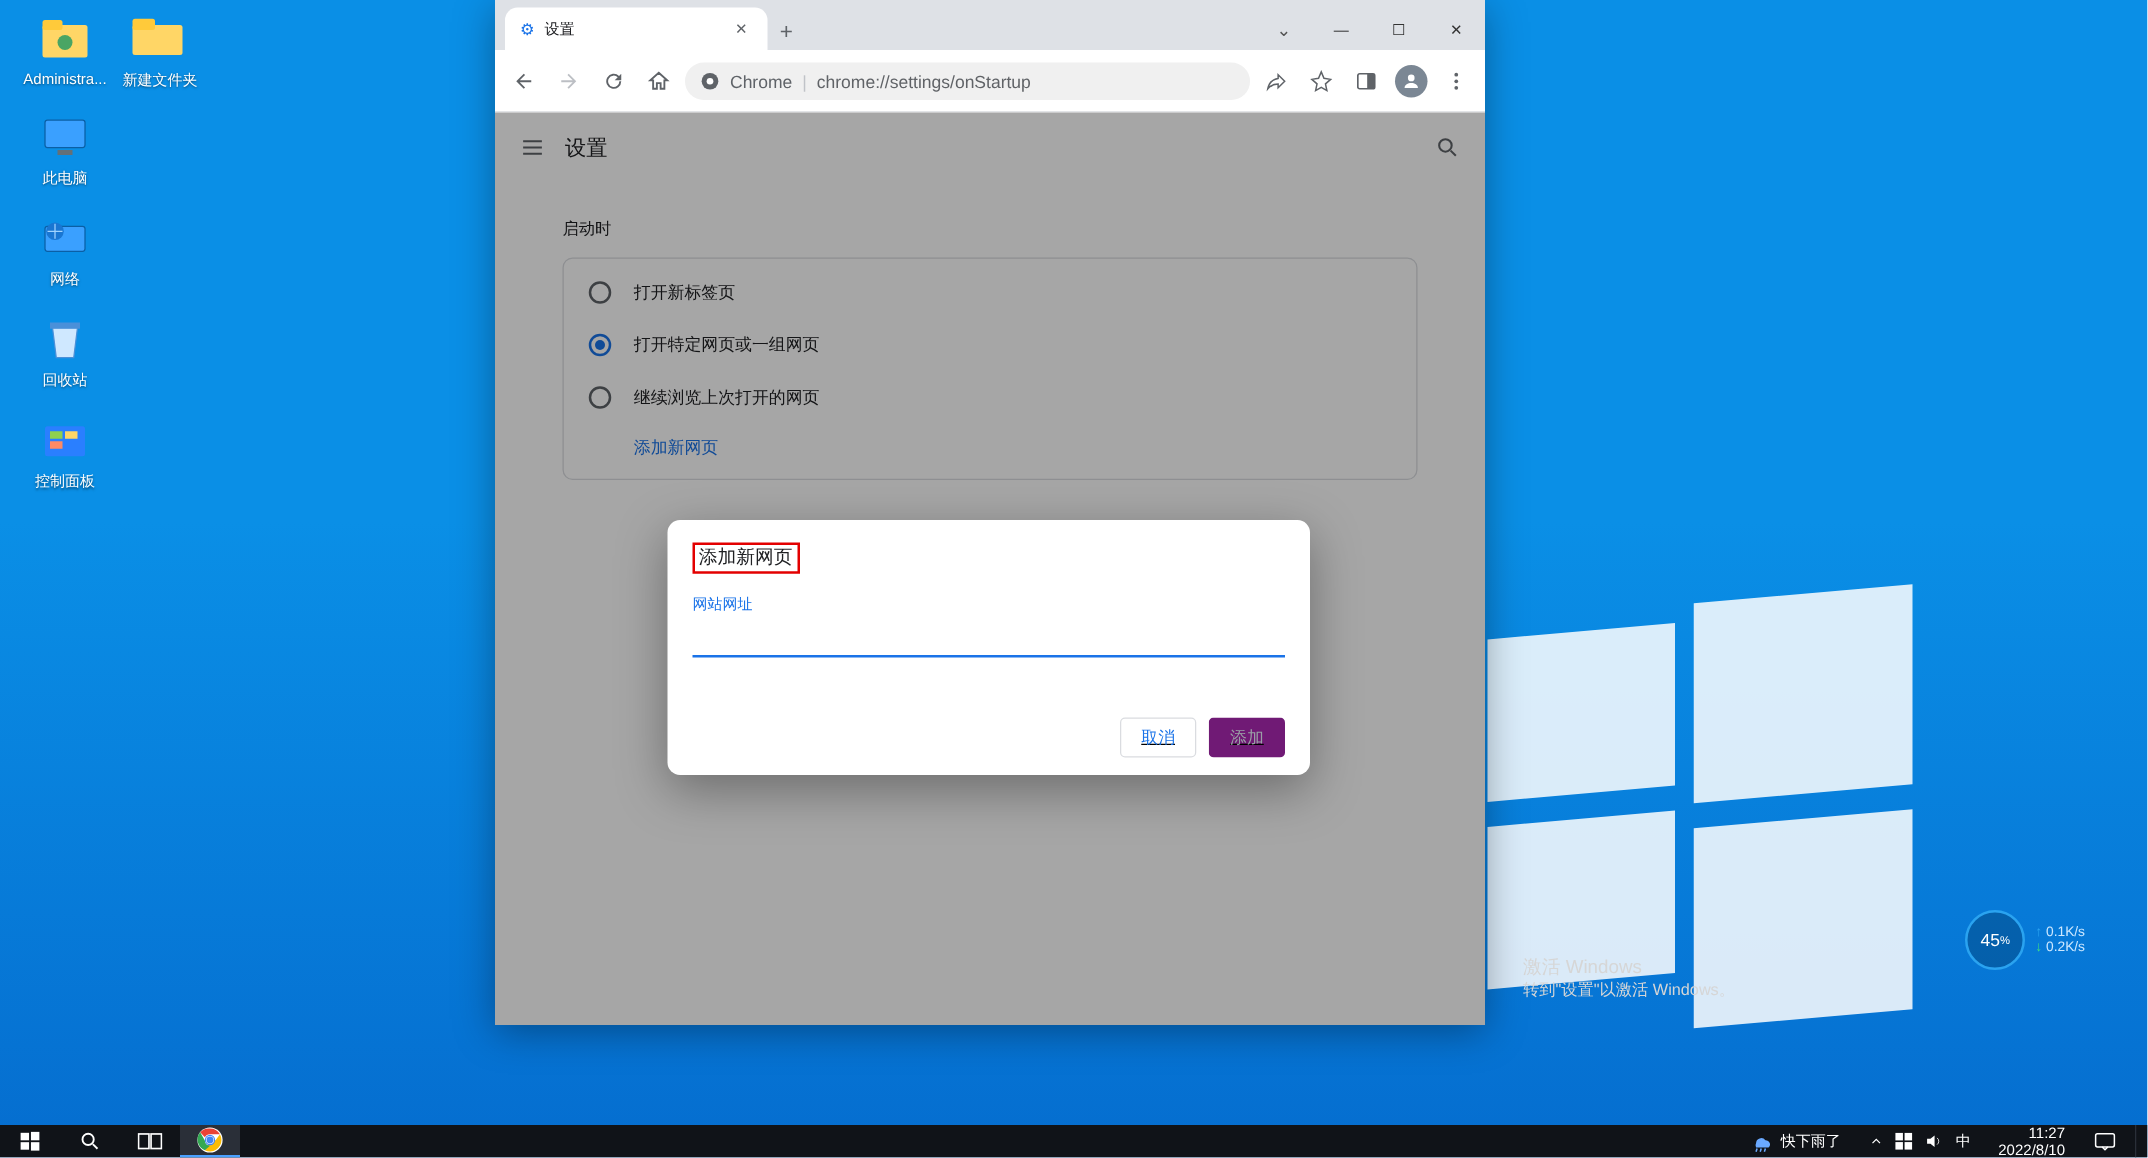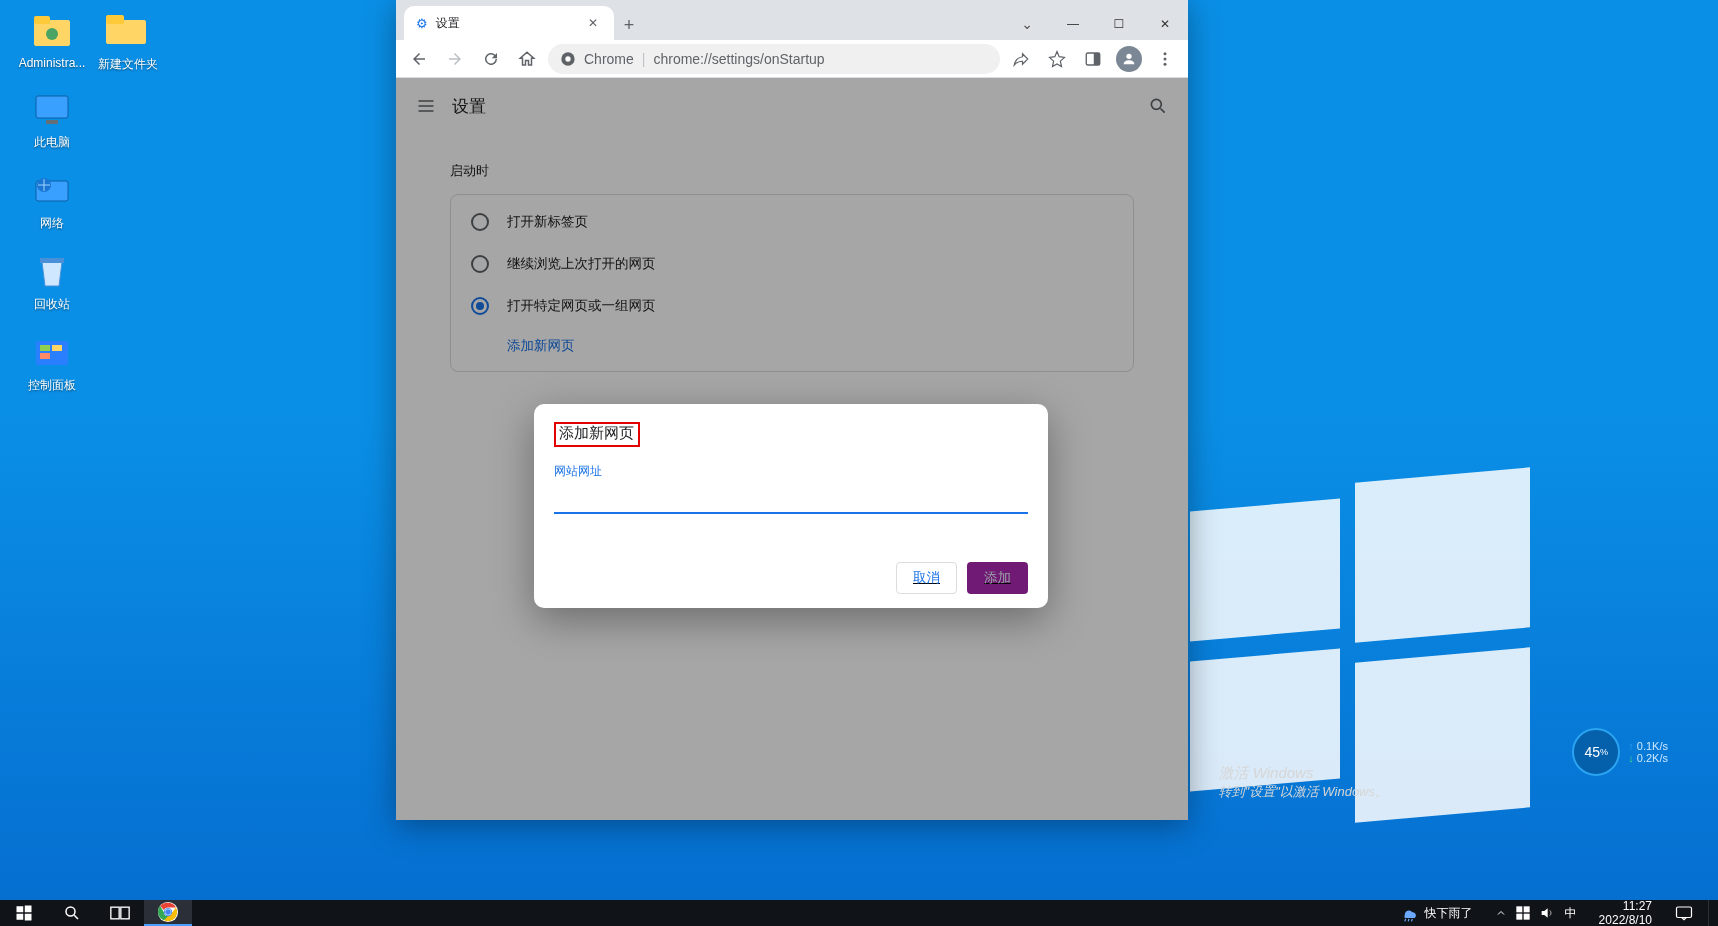--- a/index.html
+++ b/index.html
@@ -24,21 +24,21 @@
 .win-logo .q4 { left:165px; top:180px; width:175px; height:160px; transform: skewY(-5deg); }
 
 
 .desktop-icons { position:absolute; left:14px; top:12px; }
 .dicon { width:76px; text-align:center; margin-bottom:20px; cursor:pointer; }
 .dicon .glyph { width:48px; height:40px; margin:0 auto 4px; display:flex; align-items:center; justify-content:center; }
 .dicon .label { color:#fff; font-size:12px; text-shadow:0 1px 2px rgba(0,0,0,0.5); white-space:nowrap; overflow:hidden; text-overflow:ellipsis; }
 .dicon2 { position:absolute; left:90px; top:12px; width:76px; text-align:center; cursor:pointer; }
 
 
-.watermark { position:absolute; right:330px; bottom:125px; color:#d6d6d6; text-align:left; font-size:13px;font-style:italic; }
+.watermark { position:absolute; right:330px; bottom:125px; color:#d6d6d6; text-align:left; font-size:13px; }
 .watermark .l1 { font-size:15px; }
 
 
 .netwidget { position:absolute; right:50px; bottom:150px; display:flex; align-items:center; gap:8px; }
 .netwidget .circle { width:48px; height:48px; border-radius:50%; border:2px solid #2aa3f0; display:flex; align-items:center; justify-content:center; color:#fff; font-size:14px; background:rgba(0,0,0,0.2); }
 .netwidget .speeds { font-size:11px; color:#cde8ff; }
 
 
 .taskbar { position:absolute; left:0; bottom:0; width:100%; height:26px; background:#101318; display:flex; align-items:center; color:#fff; }
 .taskbar .left { display:flex; align-items:center; height:100%; }
@@ -61,21 +61,21 @@
   display:flex; align-items:center; padding:0 12px 0 12px; gap:8px; min-width:210px;
   font-size:12px; color:#202124;
 }
 .tab .gear { color:#1a73e8; font-size:13px; }
 .tab .close { margin-left:auto; color:#5f6368; cursor:pointer; padding:2px 4px; }
 .newtab { width:30px; height:30px; display:flex; align-items:center; justify-content:center; color:#5f6368; cursor:pointer; font-size:18px; }
 .win-controls { margin-left:auto; display:flex; }
 .win-controls .wc { width:46px; height:32px; display:flex; align-items:center; justify-content:center; cursor:pointer; color:#333; font-size:12px; }
 .win-controls .wc.caret { font-size:14px; color:#555; }
 
-.toolbar { height:38px; background:#fff; border-bottom:1px solid #d9dce0; display:flex; align-items:center; padding:0 8px; gap:6px; }
+.toolbar { height:50px; background:#fff; border-bottom:1px solid #d9dce0; display:flex; align-items:center; padding:0 8px; gap:6px; }
 .toolbar .tb { width:30px; height:30px; display:flex; align-items:center; justify-content:center; color:#5f6368; cursor:pointer; border-radius:50%; }
 .toolbar .tb.disabled { color:#bcbfc4; cursor:default; }
 .addr { flex:1; height:30px; background:#f0f0f0; border-radius:16px; display:flex; align-items:center; padding:0 12px; gap:8px; font-size:14px; color:#757575; }
 .addr .chip { color:#5f6368; }
 .addr .url { color:#606367; }
 .toolbar .ricon { width:30px; height:30px; display:flex; align-items:center; justify-content:center; color:#5f6368; cursor:pointer; }
 .toolbar .prof { width:26px; height:26px; border-radius:50%; background:#7b8794; display:flex; align-items:center; justify-content:center; }
 
 
 .content { position:relative; flex:1; background:#fff; }
@@ -301,26 +301,26 @@
       </div>
 
       <div class="settings-body">
         <div class="section-title">启动时</div>
         <div class="card">
           <div class="radio-row">
             <div class="radio"></div>
             <span>打开新标签页</span>
           </div>
           <div class="radio-row">
+            <div class="radio checked"></div>
+            <span>打开特定网页或一组网页</span>
+          </div>
+          <div class="radio-row">
             <div class="radio"></div>
             <span>继续浏览上次打开的网页</span>
-          </div>
-          <div class="radio-row">
-            <div class="radio checked"></div>
-            <span>打开特定网页或一组网页</span>
           </div>
           <div class="link-row">添加新网页</div>
         </div>
       </div>
 
       <div class="dim"></div>
 
       <div class="modal">
         <div class="modal-title red-box">添加新网页</div>
         <div class="field-label">网站网址</div>

